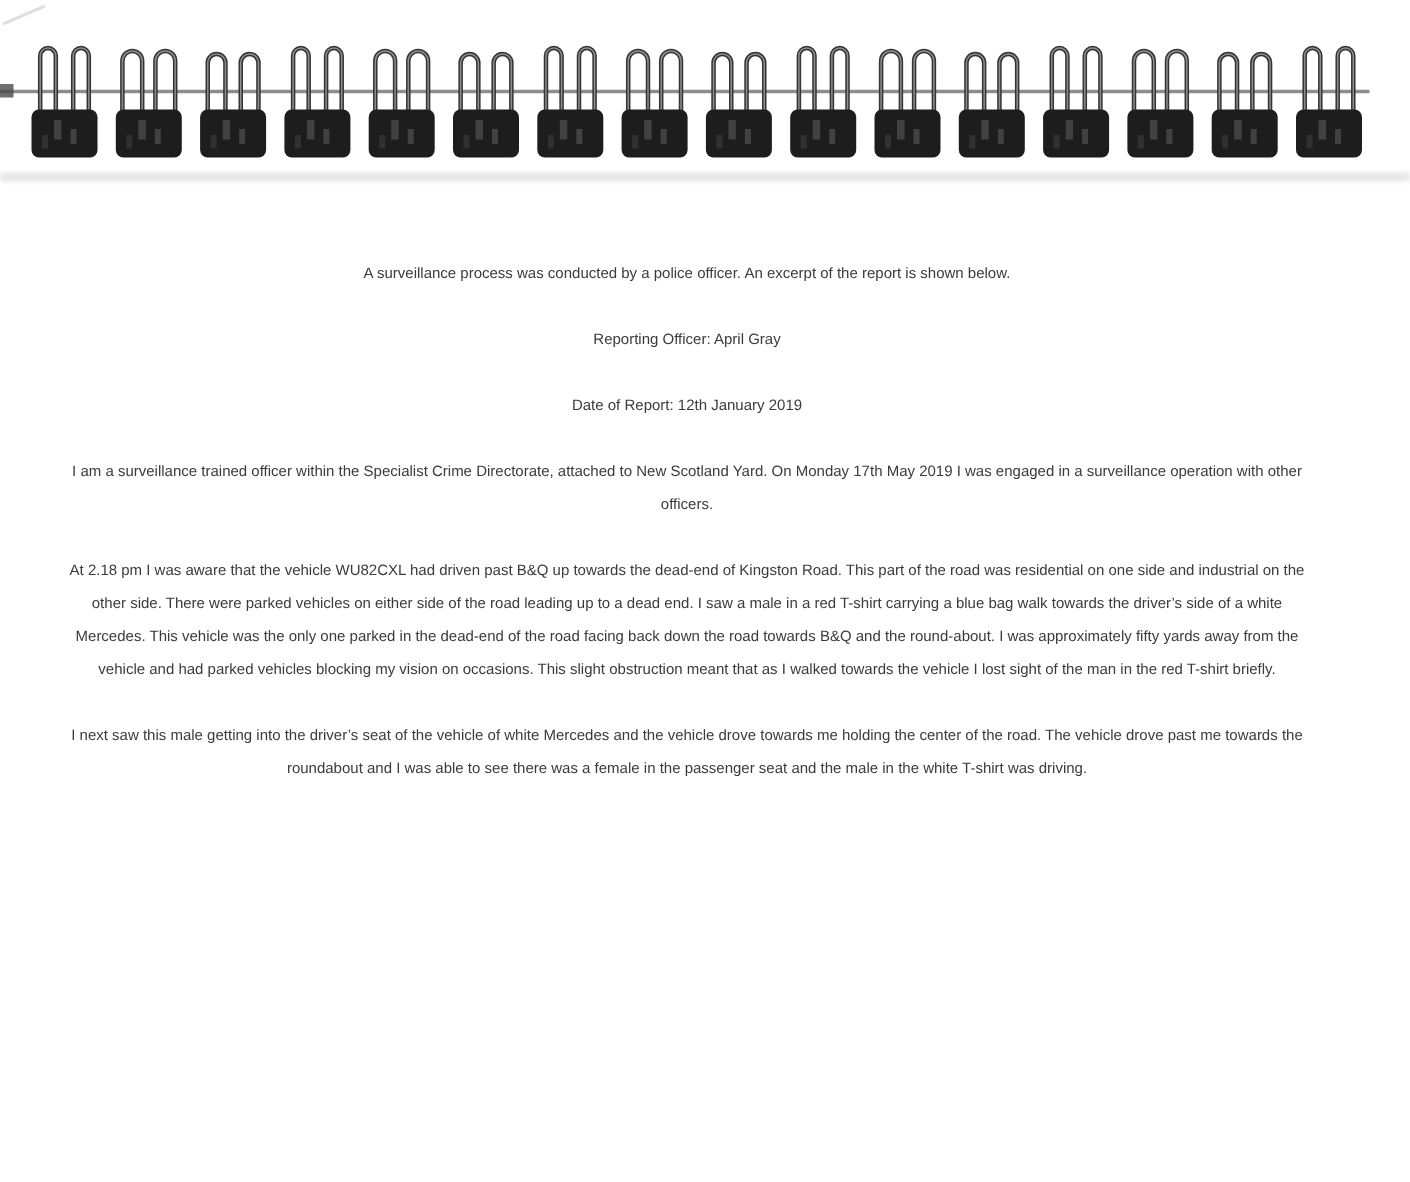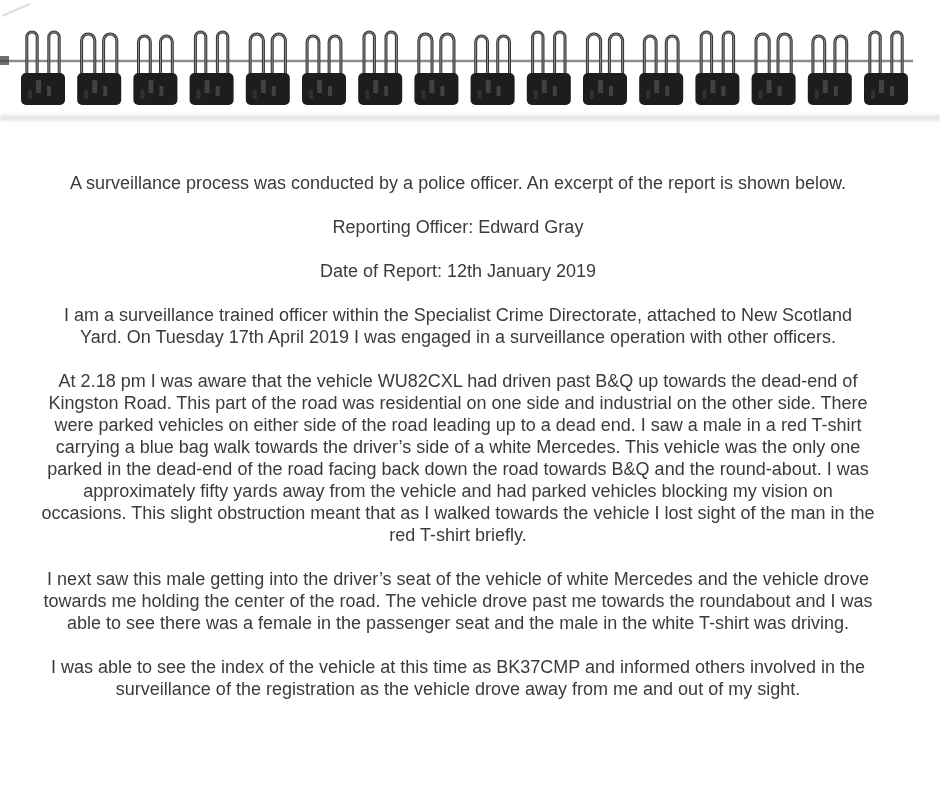--- a/index.html
+++ b/index.html
@@ -17,21 +17,21 @@
       top: 0;
       left: 0;
       display: block;
     }
     .content {
       position: absolute;
       top: 172px;
       left: 41px;
       width: 834px;
       text-align: center;
-      font-size: 18px;
+      font-size: 10px;
       line-height: 22px;
       color: #3b3b3b;
       font-family: "Liberation Sans", sans-serif;
     }
     .content p { margin: 0; }
     .content p + p { margin-top: 22px; }
   </style>
 </head>
 <body>
 
@@ -206,21 +206,20 @@
           <rect x="864" y="73" width="44" height="32" rx="5" fill="#1d1d1d"></rect>
           <rect x="879" y="80" width="5" height="13" fill="#5f5f5f" opacity="0.55"></rect>
           <rect x="890" y="86" width="4" height="10" fill="#787878" opacity="0.4"></rect>
           <rect x="871" y="90" width="4" height="9" fill="#555555" opacity="0.35"></rect>
         </g>
       </g>
   </svg>
 
   <div class="content">
     <p>A surveillance process was conducted by a police officer. An excerpt of the report is shown below.</p>
-    <p>Reporting Officer: Edward Gray</p>
+    <p>Reporting Officer: April Gray</p>
     <p>Date of Report: 12th January 2019</p>
-    <p>I am a surveillance trained officer within the Specialist Crime Directorate, attached to New Scotland Yard. On Tuesday 17th April 2019 I was engaged in a surveillance operation with other officers.</p>
+    <p>I am a surveillance trained officer within the Specialist Crime Directorate, attached to New Scotland Yard. On Monday 17th May 2019 I was engaged in a surveillance operation with other officers.</p>
     <p>At 2.18 pm I was aware that the vehicle WU82CXL had driven past B&amp;Q up towards the dead-end of Kingston Road. This part of the road was residential on one side and industrial on the other side. There were parked vehicles on either side of the road leading up to a dead end. I saw a male in a red T-shirt carrying a blue bag walk towards the driver’s side of a white Mercedes. This vehicle was the only one parked in the dead-end of the road facing back down the road towards B&amp;Q and the round-about. I was approximately fifty yards away from the vehicle and had parked vehicles blocking my vision on occasions. This slight obstruction meant that as I walked towards the vehicle I lost sight of the man in the red T-shirt briefly.</p>
     <p>I next saw this male getting into the driver’s seat of the vehicle of white Mercedes and the vehicle drove towards me holding the center of the road. The vehicle drove past me towards the roundabout and I was able to see there was a female in the passenger seat and the male in the white T-shirt was driving.</p>
-    <p>I was able to see the index of the vehicle at this time as BK37CMP and informed others involved in the surveillance of the registration as the vehicle drove away from me and out of my sight.</p>
   </div>
 
 </div>
 
 </body></html>

